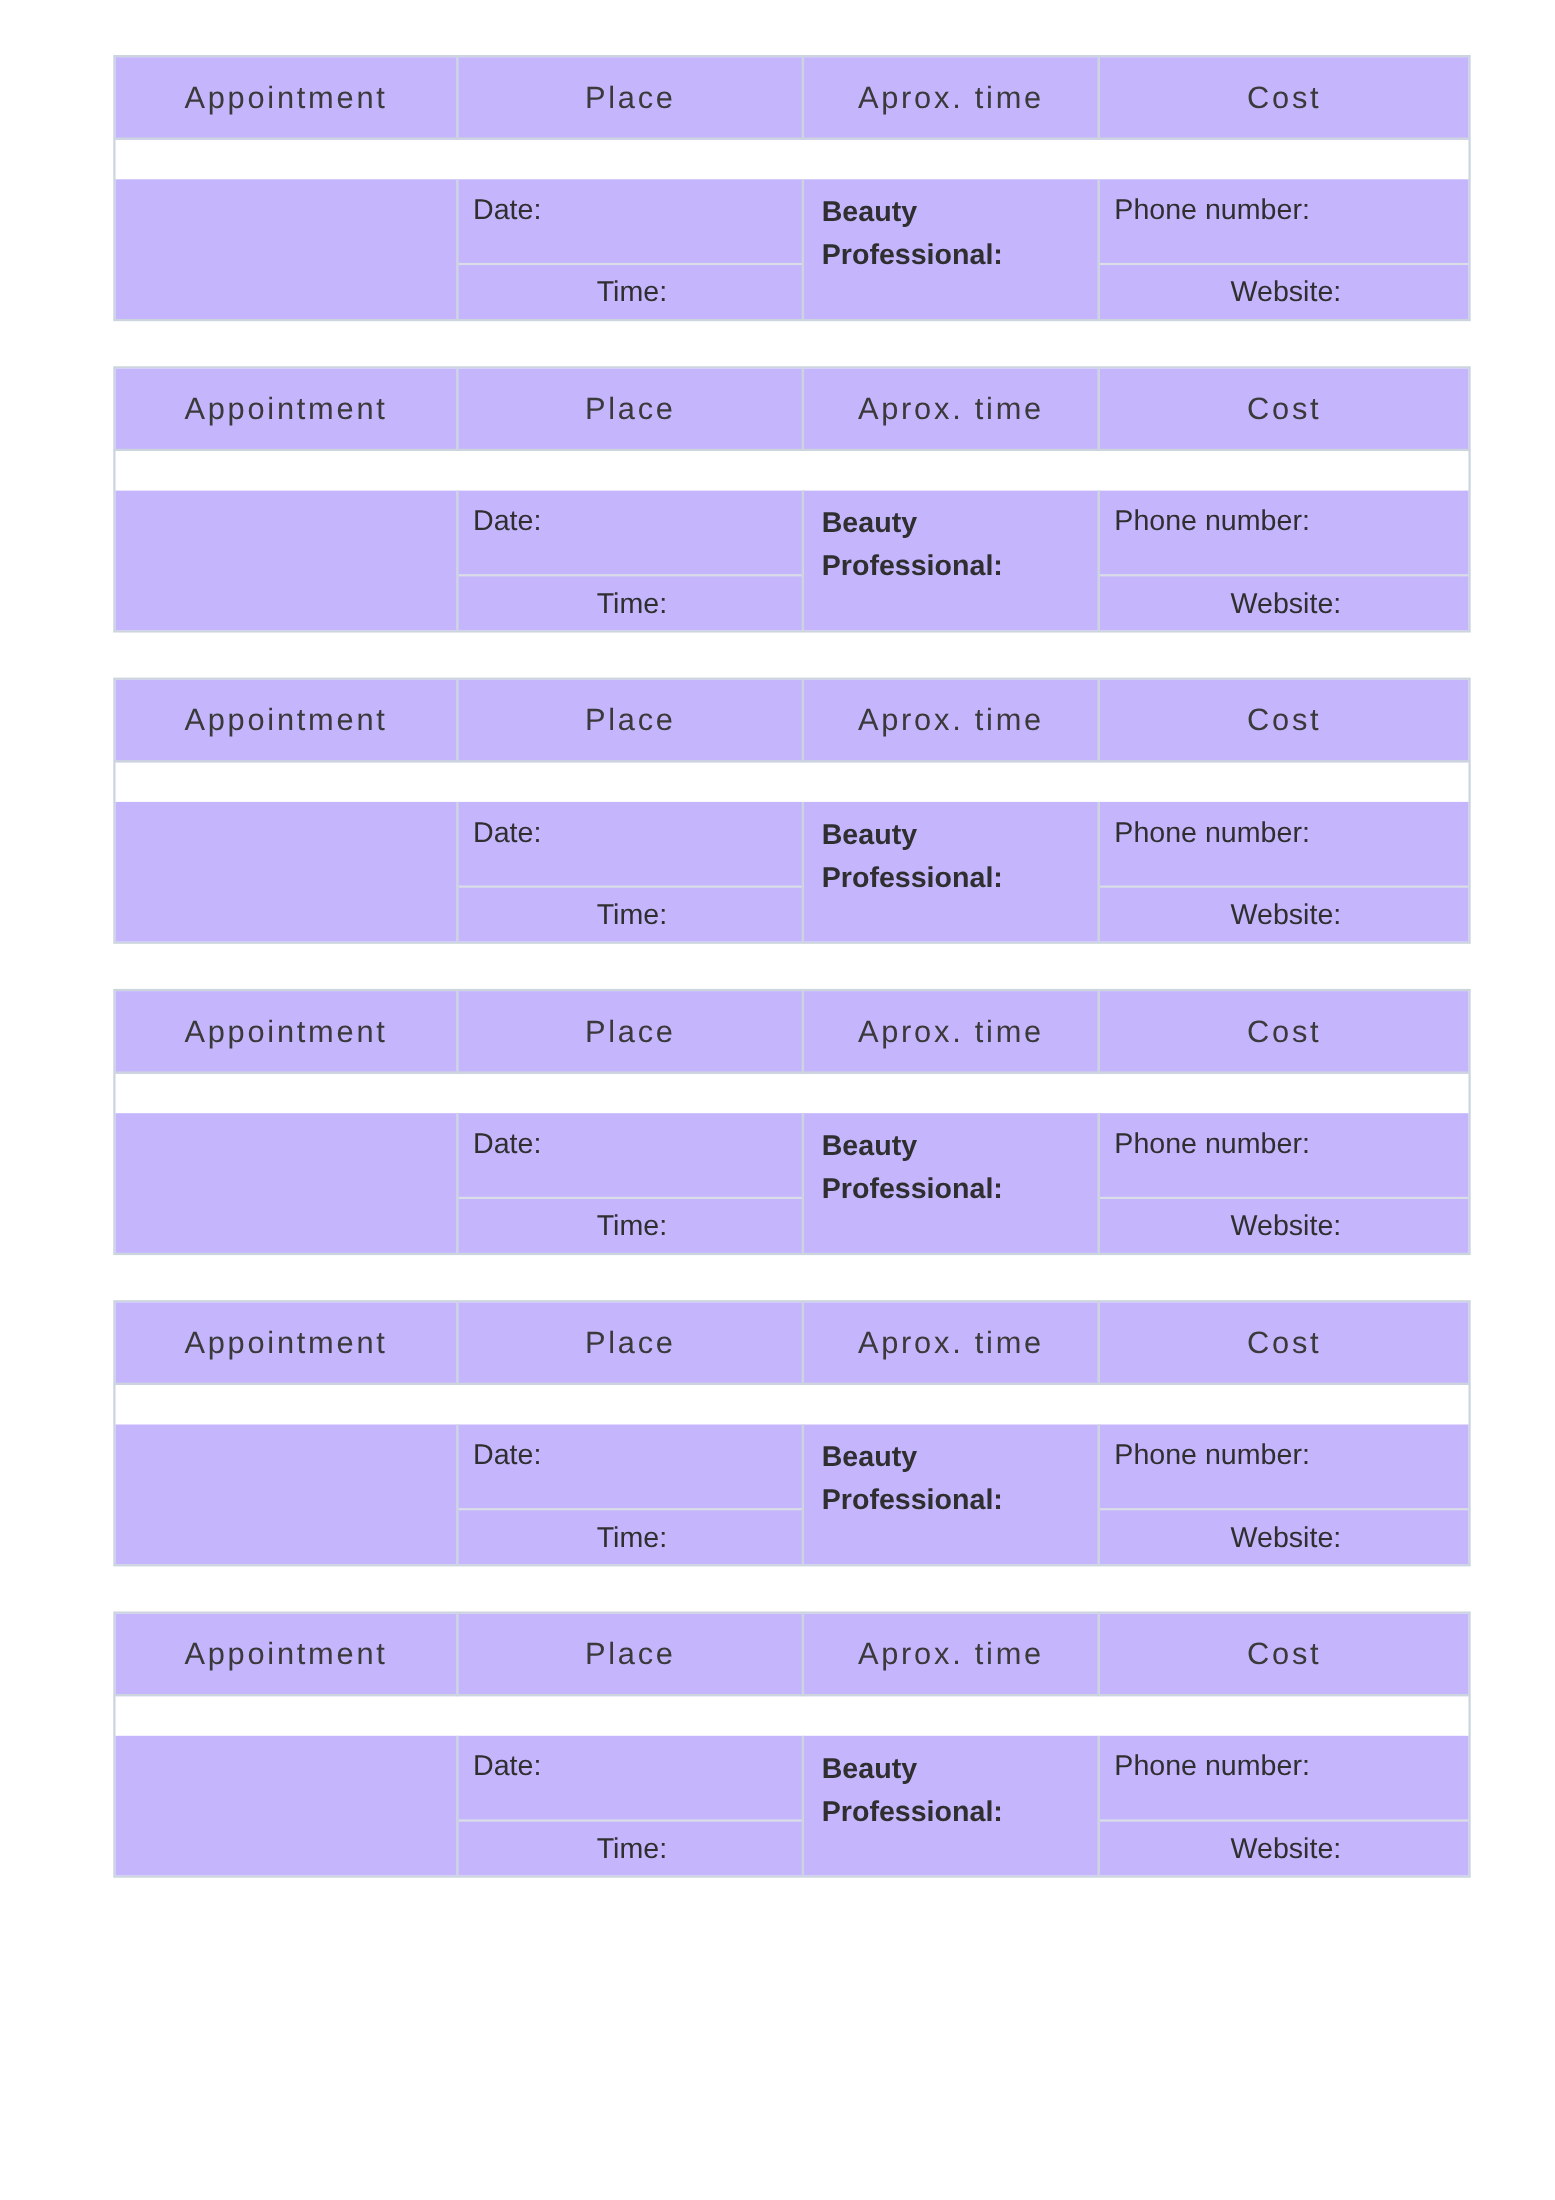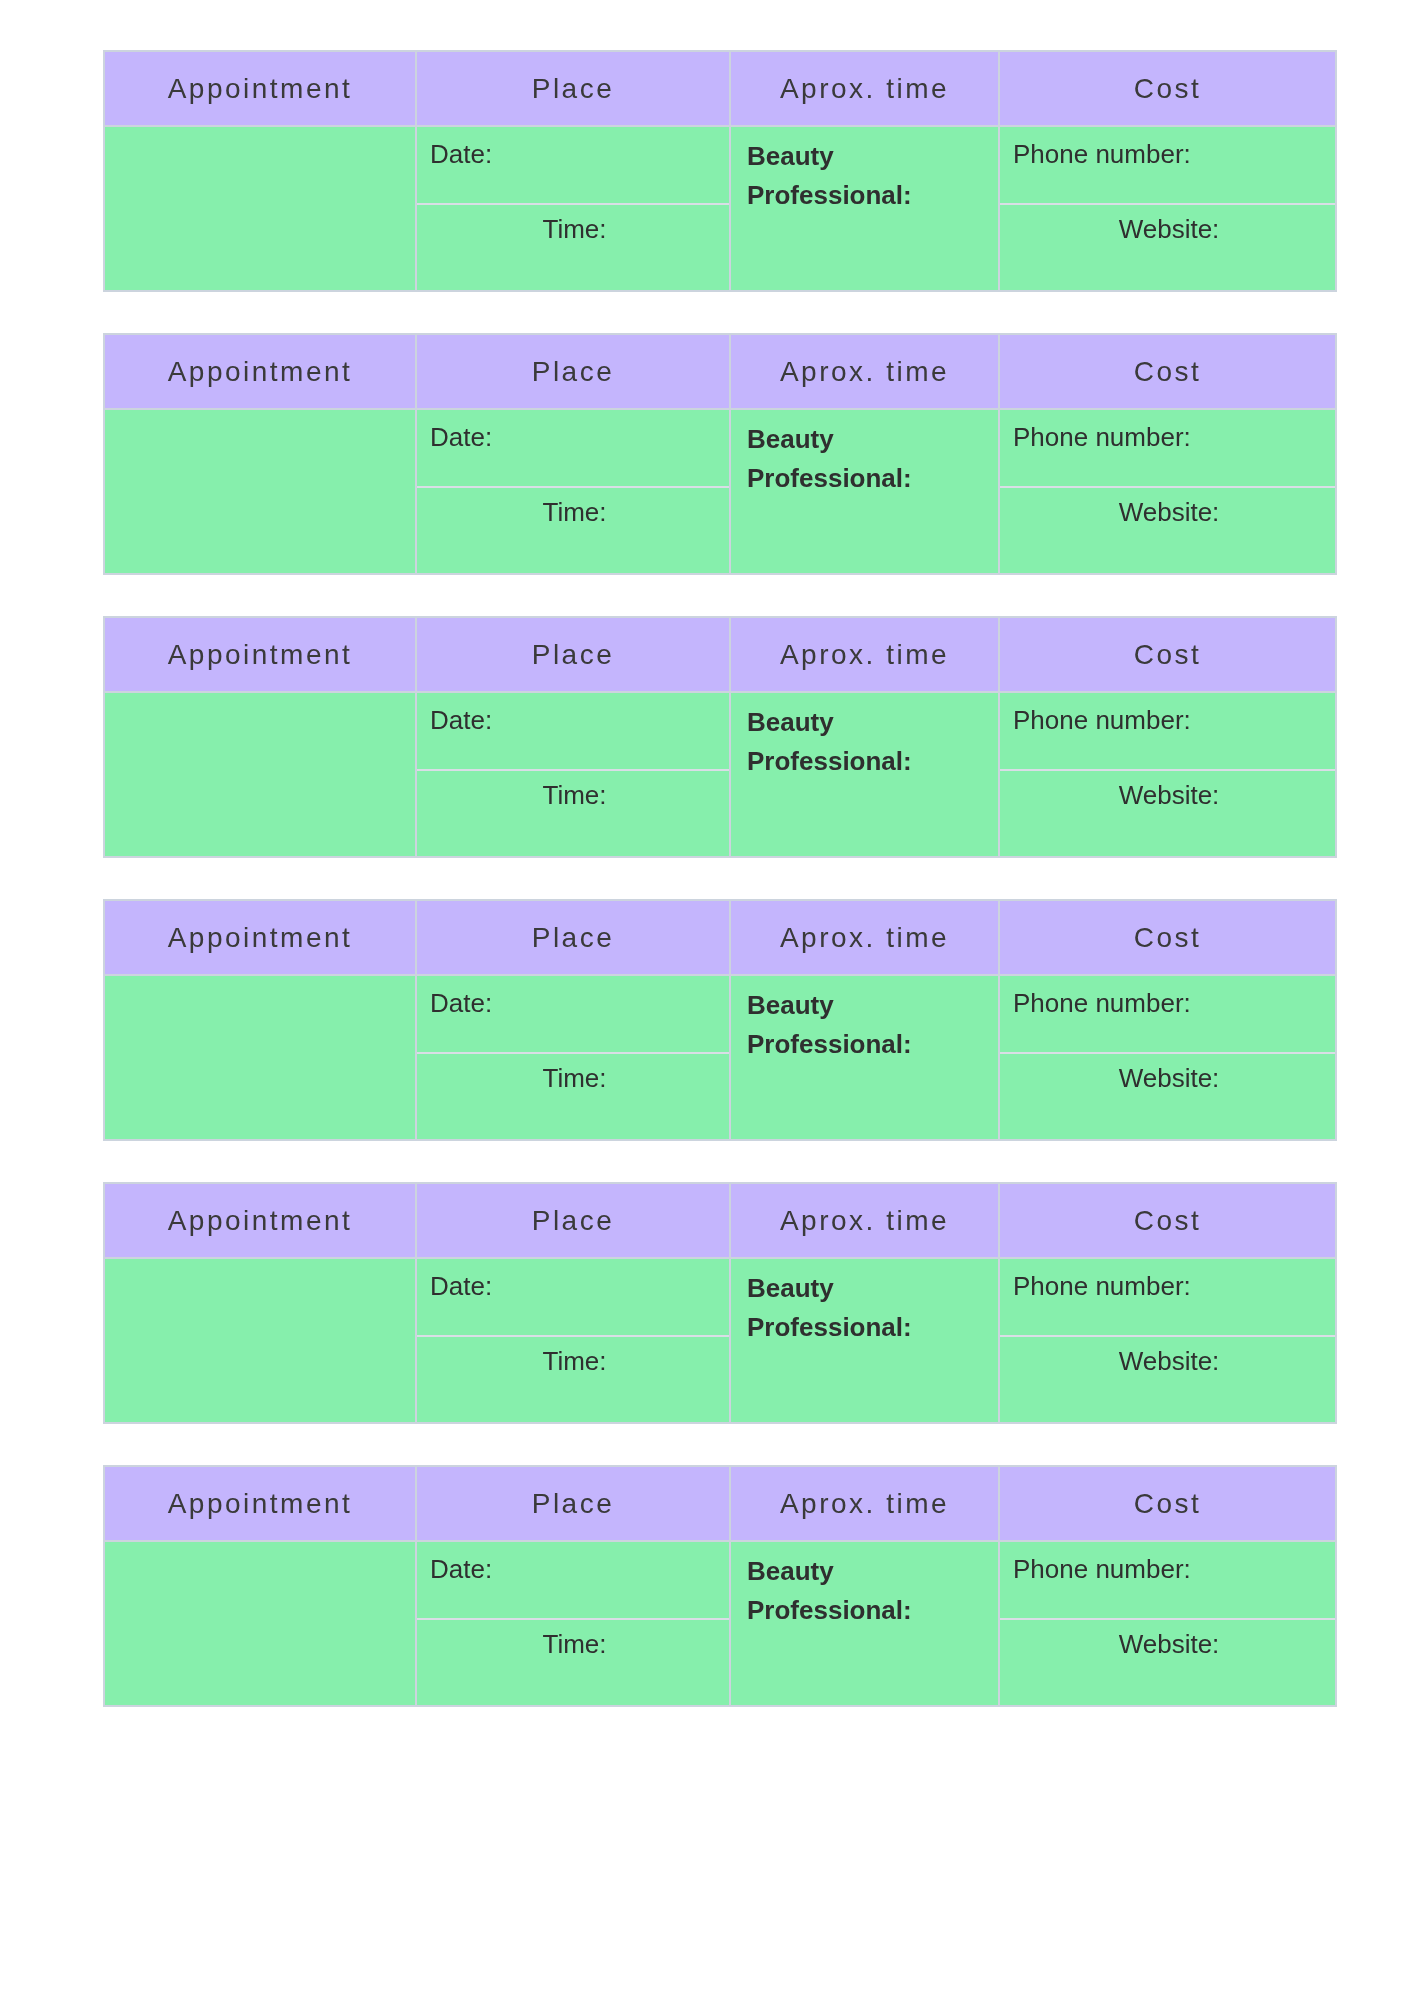--- a/index.html
+++ b/index.html
@@ -39,21 +39,21 @@
   .hcell {
     background: #c4b5fd;
     border-bottom: 2px solid #ccd4de;
     display: flex; align-items: center; justify-content: center;
     font-size: 28px;
     letter-spacing: 2.5px;
     color: #3a3a3a;
   }
   .hcell + .hcell, .cell + .cell { border-left: 2px solid #ccd4de; }
 
-  .cell { position: relative; background: #86efac; }
+  .cell { position: relative; background: #c4b5fd; margin-top: 36px; }
 
   .sub { position: relative; }
   .sub1 { height: 78px; border-bottom: 2px solid #d9dee6; }
   .sub2 { height: 83px; }
 
   .field-label {
     display: block;
     padding: 11px 10px 0 13px;
     font-size: 26px;
     color: #2f2f2f;

